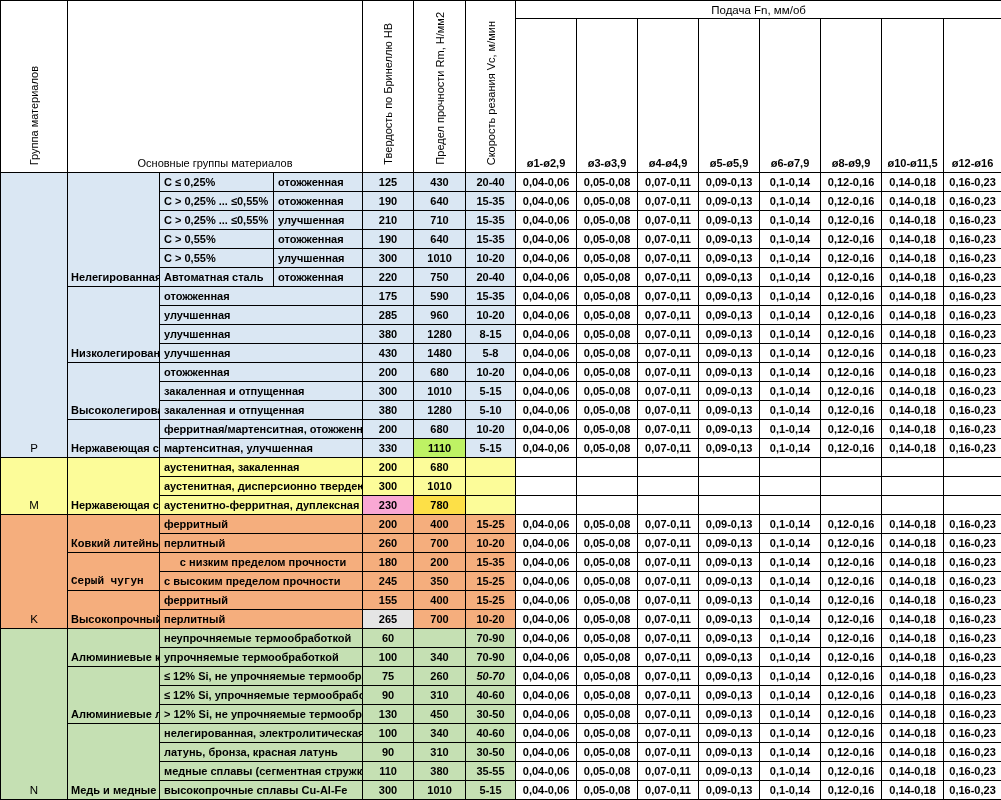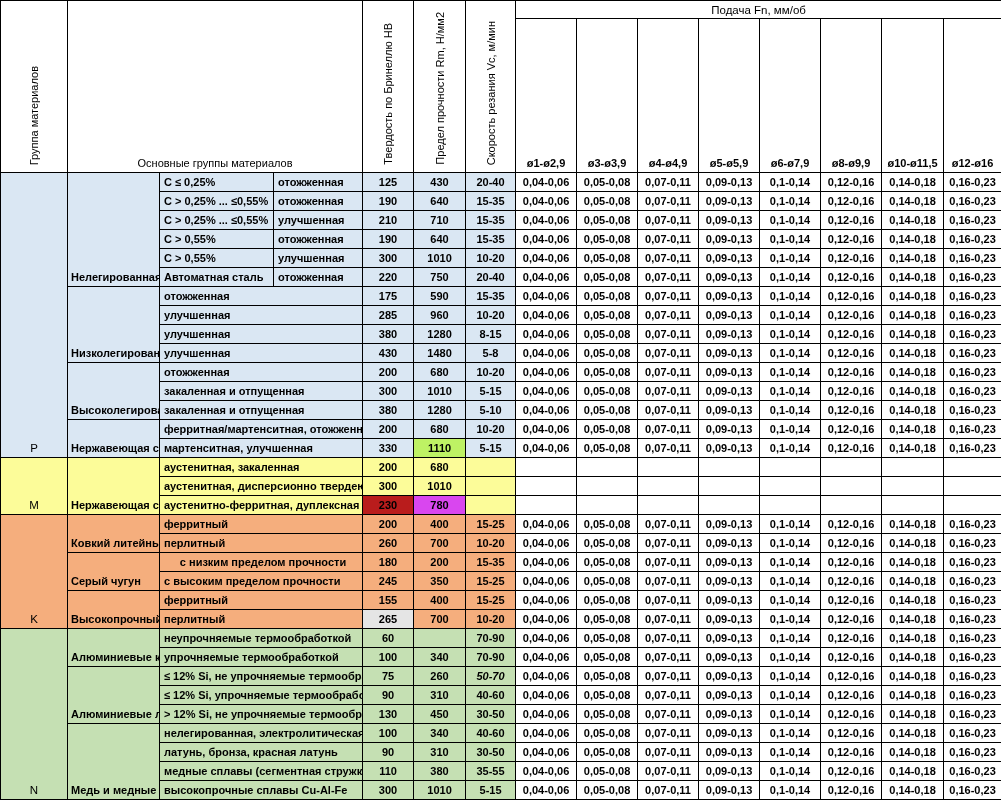--- a/index.html
+++ b/index.html
@@ -337,22 +337,22 @@
         <td class="feed"></td>
         <td class="feed"></td>
         <td class="feed"></td>
         <td class="feed"></td>
         <td class="feed"></td>
         <td class="feed"></td>
         <td class="feed"></td>
       </tr>
       <tr>
         <td class="txt" colspan="2" style="background: rgb(252, 252, 153);">аустенитно-ферритная, дуплексная</td>
-        <td class="num" style="background: #b91c1c;">230</td>
-        <td class="num" style="background: #d946ef;">780</td>
+        <td class="num" style="background: #f9a8d4;">230</td>
+        <td class="num" style="background: #fde047;">780</td>
         <td class="num" style="background: rgb(252, 252, 153);"></td>
         <td class="feed"></td>
         <td class="feed"></td>
         <td class="feed"></td>
         <td class="feed"></td>
         <td class="feed"></td>
         <td class="feed"></td>
         <td class="feed"></td>
         <td class="feed"></td>
       </tr>
@@ -380,21 +380,21 @@
         <td class="feed">0,04-0,06</td>
         <td class="feed">0,05-0,08</td>
         <td class="feed">0,07-0,11</td>
         <td class="feed">0,09-0,13</td>
         <td class="feed">0,1-0,14</td>
         <td class="feed">0,12-0,16</td>
         <td class="feed">0,14-0,18</td>
         <td class="feed">0,16-0,23</td>
       </tr>
       <tr>
-        <td class="sub" rowspan="2" style="background: rgb(245, 174, 125);">Серый чугун</td>
+        <td class="sub" rowspan="2" style="background: rgb(245, 174, 125); font-family: Liberation Mono, monospace;">Серый чугун</td>
         <td class="txt" colspan="2" style="background: rgb(245, 174, 125); text-align: center;">с низким пределом прочности</td>
         <td class="num" style="background: rgb(245, 174, 125);">180</td>
         <td class="num" style="background: rgb(245, 174, 125);">200</td>
         <td class="num" style="background: rgb(245, 174, 125);">15-35</td>
         <td class="feed">0,04-0,06</td>
         <td class="feed">0,05-0,08</td>
         <td class="feed">0,07-0,11</td>
         <td class="feed">0,09-0,13</td>
         <td class="feed">0,1-0,14</td>
         <td class="feed">0,12-0,16</td>

